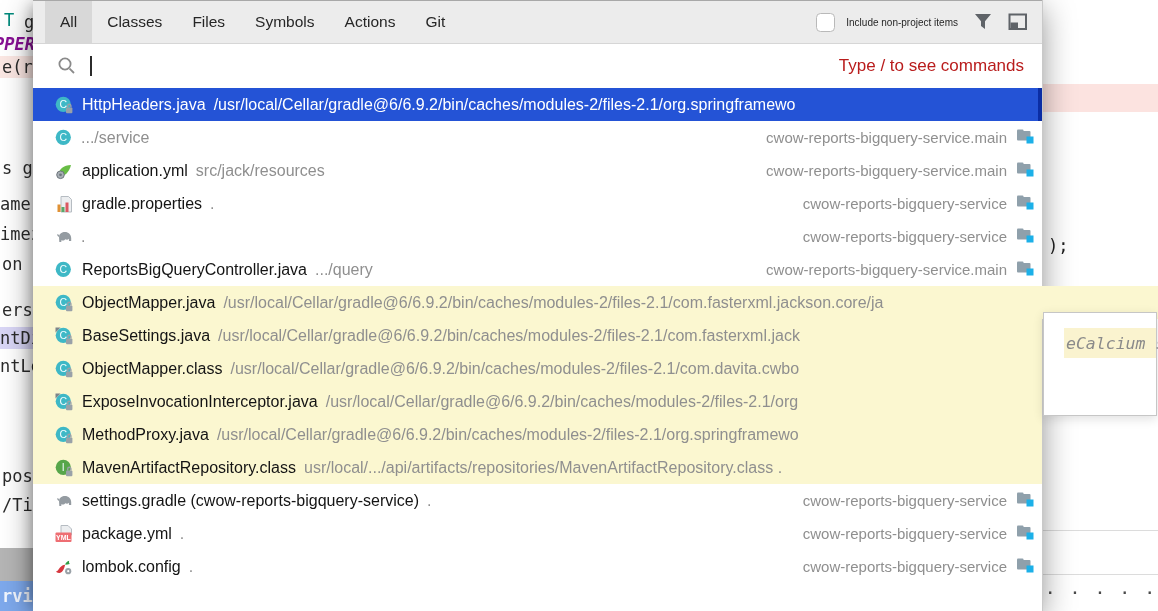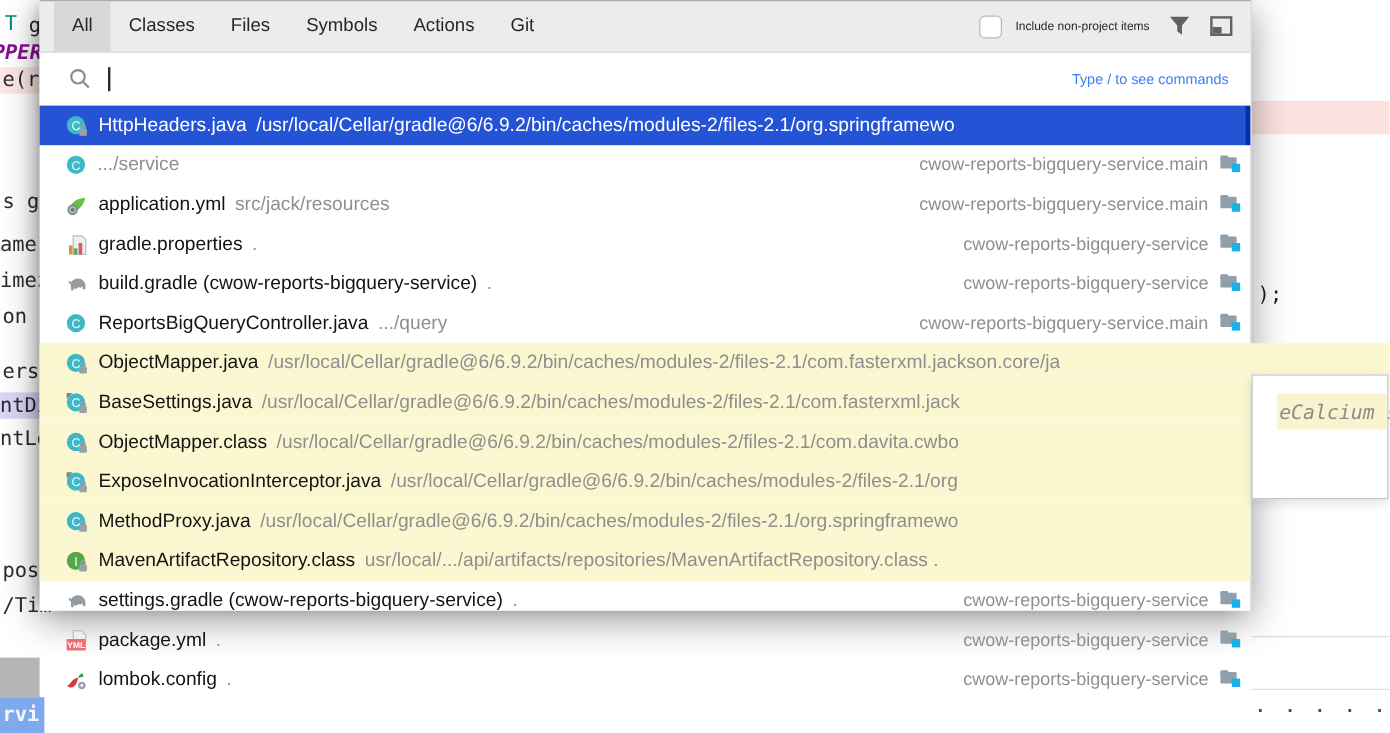--- a/index.html
+++ b/index.html
@@ -16,34 +16,34 @@
   .paren{position:absolute;left:1048px;top:236px;font-size:17px;color:#1f1f1f;}
   .hint-popup{position:absolute;left:1043px;top:312px;width:114px;height:104px;background:#fff;
         border:1px solid #c6c6c6;box-sizing:border-box;z-index:6;box-shadow:0 3px 10px rgba(0,0,0,.12);padding-left:20px;}
   .hint-popup .band{margin-top:15px;height:30px;background:#faf3cf;display:flex;align-items:center;}
   .hint-popup .band span{font-size:16.5px;font-style:italic;color:#8a8a8a;padding-left:2px;white-space:pre;}
   .hline{position:absolute;left:1043px;width:115px;height:1px;background:#dcdcdc;}
   .dots{position:absolute;left:1046px;top:581px;width:112px;font-size:14px;font-weight:bold;
         color:#4a4a4a;letter-spacing:4px;white-space:nowrap;overflow:hidden;}
 
   
-  .dialog{position:absolute;left:33px;top:0;width:1010px;height:509px;background:#fff;z-index:2;
+  .dialog{position:absolute;left:33px;top:0;width:1010px;height:611px;background:#fff;z-index:2;
           box-shadow:0 8px 30px rgba(0,0,0,.40), -6px 0 14px -6px rgba(0,0,0,.35);
           border-right:1px solid #c9c9c9;box-sizing:border-box;}
   .tabbar{height:44px;background:#ececec;border-top:1px solid #a8a8a8;border-bottom:1px solid #d6d6d6;
           display:flex;align-items:stretch;padding-left:12px;box-sizing:border-box;}
   .tab{display:flex;align-items:center;padding:0 15px;font-size:15.5px;color:#262626;cursor:default;}
   .tab.selected{background:#d8d8d8;}
   .tabbar-right{margin-left:auto;display:flex;align-items:center;gap:15px;padding-right:14px;}
   .cb{width:19px;height:19px;background:#fff;border:1.5px solid #b9b9b9;border-radius:4.5px;box-sizing:border-box;}
   .cb-label{font-size:10px;color:#262626;margin-left:-4px;}
 
   .searchrow{height:44px;display:flex;align-items:center;padding:0 18px 0 24px;box-sizing:border-box;background:#fff;}
   .caret{width:1.5px;height:20px;background:#2b2b2b;margin-left:13px;}
-  .search-hint{margin-left:auto;font-size:12px;color:#3b82f6;}
+  .search-hint{margin-left:auto;font-size:17px;color:#b91c1c;}
 
   .results{position:absolute;left:0;top:88px;width:100%;}
   .row{position:relative;display:flex;align-items:center;height:33px;padding:0 8px 0 22px;
        box-sizing:border-box;width:100%;white-space:nowrap;overflow:hidden;font-size:16px;}
   .row .name{color:#141414;margin-left:9px;}
   .row .path{color:#8f8f8f;margin-left:8px;}
   .row .module{margin-left:auto;color:#8f8f8f;font-size:15px;padding-left:20px;}
   .row .mod-ic{margin-left:9px;flex:0 0 18px;}
   .row.selected{background:#2453d6;box-shadow:inset -4px 0 0 #0b2da4;}
   .row.selected .name,.row.selected .path{color:#fff;}
@@ -182,21 +182,20 @@
             <rect x="10.5" y="9.5" width="7" height="7" fill="#1cb0e8"></rect>
           </svg></span>
       </div>
       <div class="row">
         <span class="ric">
           <svg width="20" height="18" viewBox="0 0 20 18">
             <path d="M4.5 9.5 C4.5 5.5 8 3.5 11 3.5 C15 3.5 18 6.5 18 10.5 L18 13.5 L15.5 13.5 L15.5 11 C14.5 12 13 12.5 11.5 11.5 C10.5 13 8.5 13.5 7 12.5 L7 14.5 L4.8 14.5 Z" fill="#949ba1"></path>
             <path d="M4.6 9 C3 8.6 2.2 7.4 2.5 5.8 C3.4 6.4 4.2 6.6 5 6.2 Z" fill="#949ba1"></path>
           </svg>
         </span>
-        <span class="name">build.gradle (cwow-reports-bigquery-service)</span>
         <span class="path">.</span>
         <span class="module">cwow-reports-bigquery-service</span>
         <span class="mod-ic"><svg width="18" height="17">
             <rect x="1" y="2.5" width="6.5" height="4" rx="1" fill="#8fa0ab"></rect>
             <rect x="1" y="4" width="13.5" height="9.5" rx="1" fill="#8fa0ab"></rect>
             <rect x="10.5" y="9.5" width="7" height="7" fill="#1cb0e8"></rect>
           </svg></span>
       </div>
       <div class="row">
         <span class="ric">

